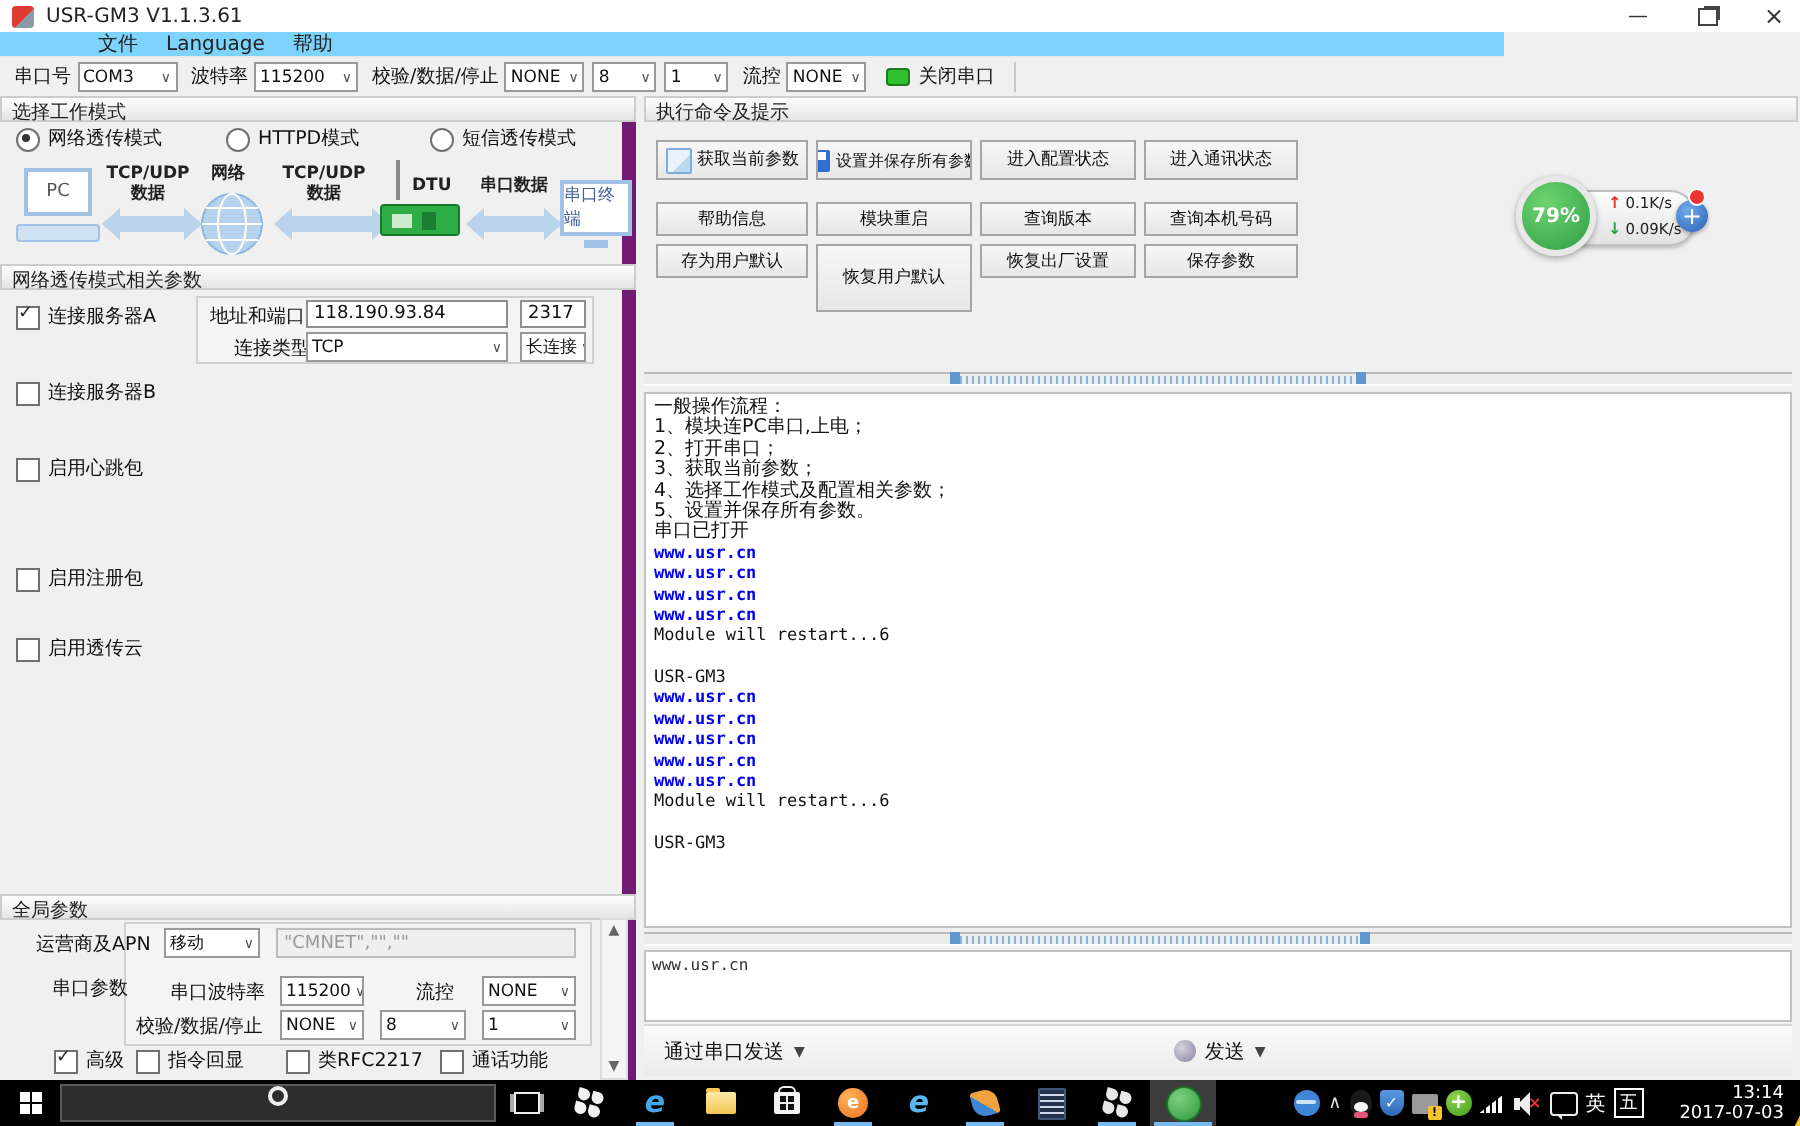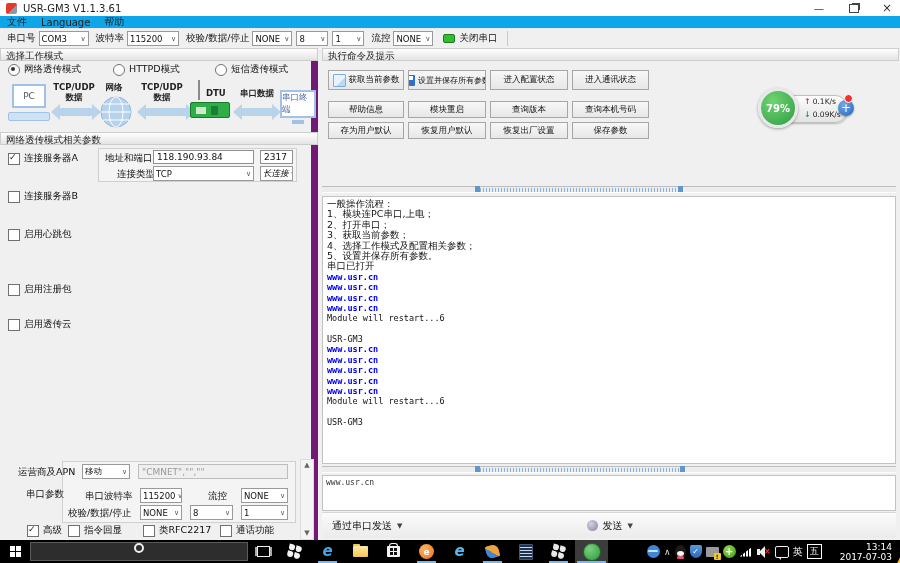--- a/index.html
+++ b/index.html
@@ -7,21 +7,21 @@
     font-family:"DejaVu Sans","Liberation Sans",sans-serif;font-size:10px;color:#111;
     overflow:hidden;}
   .abs{position:absolute;box-sizing:border-box;}
   
   #titlebar{left:0;top:0;width:900px;height:16px;background:#fff;display:flex;align-items:center;}
   #appicon{width:11px;height:11px;margin:0 6px 0 6px;border-radius:2px;
     background:linear-gradient(135deg,#e03a2f 0 55%,#8a9aa8 55% 100%);}
   #title{font-size:10px;color:#222;}
   .winbtn{position:absolute;top:0;width:26px;height:16px;display:flex;align-items:center;justify-content:center;color:#333;font-size:10px;}
   #restore-glyph{width:8px;height:7px;border:1px solid #444;box-shadow:2px -2px 0 -1px #444;}
-  #menubar{left:0;top:16px;width:900px;height:13px;background:#0ea5e9;display:flex;align-items:center;border-bottom:1px solid #e8e8e8;}
+  #menubar{left:0;top:16px;width:752px;height:13px;background:#7dd3fc;display:flex;align-items:center;border-bottom:1px solid #e8e8e8;padding-left:42px;}
   .menu-item{padding:0 7px;font-size:10px;color:#222;}
   #toolbar{left:0;top:29px;width:900px;height:19px;background:#f0f0f0;display:flex;align-items:center;}
   .tb-label{font-size:9.5px;margin:0 3px 0 7px;white-space:nowrap;}
   .combo{display:flex;align-items:center;justify-content:space-between;background:#fff;
     border:1px solid #999;height:15px;font-size:8.5px;padding:0 2px;box-sizing:border-box;white-space:nowrap;overflow:hidden;}
   .combo .arr{color:#555;font-size:7px;margin-left:2px;flex:none;}
   .led{width:10px;height:7px;border-radius:2px;background:#2fc02f;border:1px solid #1d7a1d;margin:0 4px 0 10px;}
   .tbsep{width:1px;height:15px;background:#c9c9c9;margin-left:10px;}
   
   .secbar{height:13px;background:linear-gradient(#fefefe,#e4e4e4);border:1px solid #cdcdcd;
@@ -238,21 +238,21 @@
         <span>连接服务器A</span>
       </div>
     <span class="abs flabel" style="left:105px;top:104px;">地址和端口</span>
     <div class="abs field" style="left:153px;top:102px;width:101px;height:14px;">118.190.93.84</div>
     <div class="abs field" style="left:260px;top:102px;width:33px;height:14px;">2317</div>
     <span class="abs flabel" style="left:117px;top:120px;">连接类型</span>
     <div class="abs combo" style="left:153px;top:118px;width:101px;">
         <span>TCP</span>
         <span class="arr">∨</span>
       </div>
-    <div class="abs combo" style="left:260px;top:118px;width:33px;font-style:italic;">
+    <div class="abs combo" style="left:260px;top:118px;width:33px;">
         <span>长连接</span>
         <span class="arr">∨</span>
       </div>
 
     <div class="abs chk" style="left:8px;top:142px;">
         <span class="box"></span>
         <span>连接服务器B</span>
       </div>
     <div class="abs chk" style="left:8px;top:180px;">
         <span class="box"></span>
@@ -260,20 +260,21 @@
       </div>
     <div class="abs chk" style="left:8px;top:235px;">
         <span class="box"></span>
         <span>启用注册包</span>
       </div>
     <div class="abs chk" style="left:8px;top:270px;">
         <span class="box"></span>
         <span>启用透传云</span>
       </div>
 
+    <div class="abs secbar" style="left:0;top:399px;width:318px;">全局参数</div>
 
     <div class="abs grpbox" style="left:62px;top:413px;width:234px;height:62px;"></div>
     <span class="abs flabel" style="left:18px;top:418px;">运营商及APN</span>
     <div class="abs combo" style="left:82px;top:416px;width:48px;">
         <span>移动</span>
         <span class="arr">∨</span>
       </div>
     <div class="abs field disabled" style="left:138px;top:416px;width:150px;height:15px;">"CMNET","",""</div>
     <span class="abs flabel" style="left:26px;top:440px;">串口参数</span>
     <span class="abs flabel" style="left:85px;top:442px;">串口波特率</span>
@@ -350,21 +351,21 @@
     <div class="abs cmdbtn" style="left:170px;top:53px;width:78px;height:17px;">
         <span>查询版本</span>
       </div>
     <div class="abs cmdbtn" style="left:252px;top:53px;width:77px;height:17px;">
         <span>查询本机号码</span>
       </div>
 
     <div class="abs cmdbtn" style="left:8px;top:74px;width:76px;height:17px;">
         <span>存为用户默认</span>
       </div>
-    <div class="abs cmdbtn" style="left:88px;top:74px;width:78px;height:17px;">
+    <div class="abs cmdbtn" style="left:88px;top:74px;width:78px;height:34px;">
         <span>恢复用户默认</span>
       </div>
     <div class="abs cmdbtn" style="left:170px;top:74px;width:78px;height:17px;">
         <span>恢复出厂设置</span>
       </div>
     <div class="abs cmdbtn" style="left:252px;top:74px;width:77px;height:17px;">
         <span>保存参数</span>
       </div>
 
     <div class="abs" id="ball">

